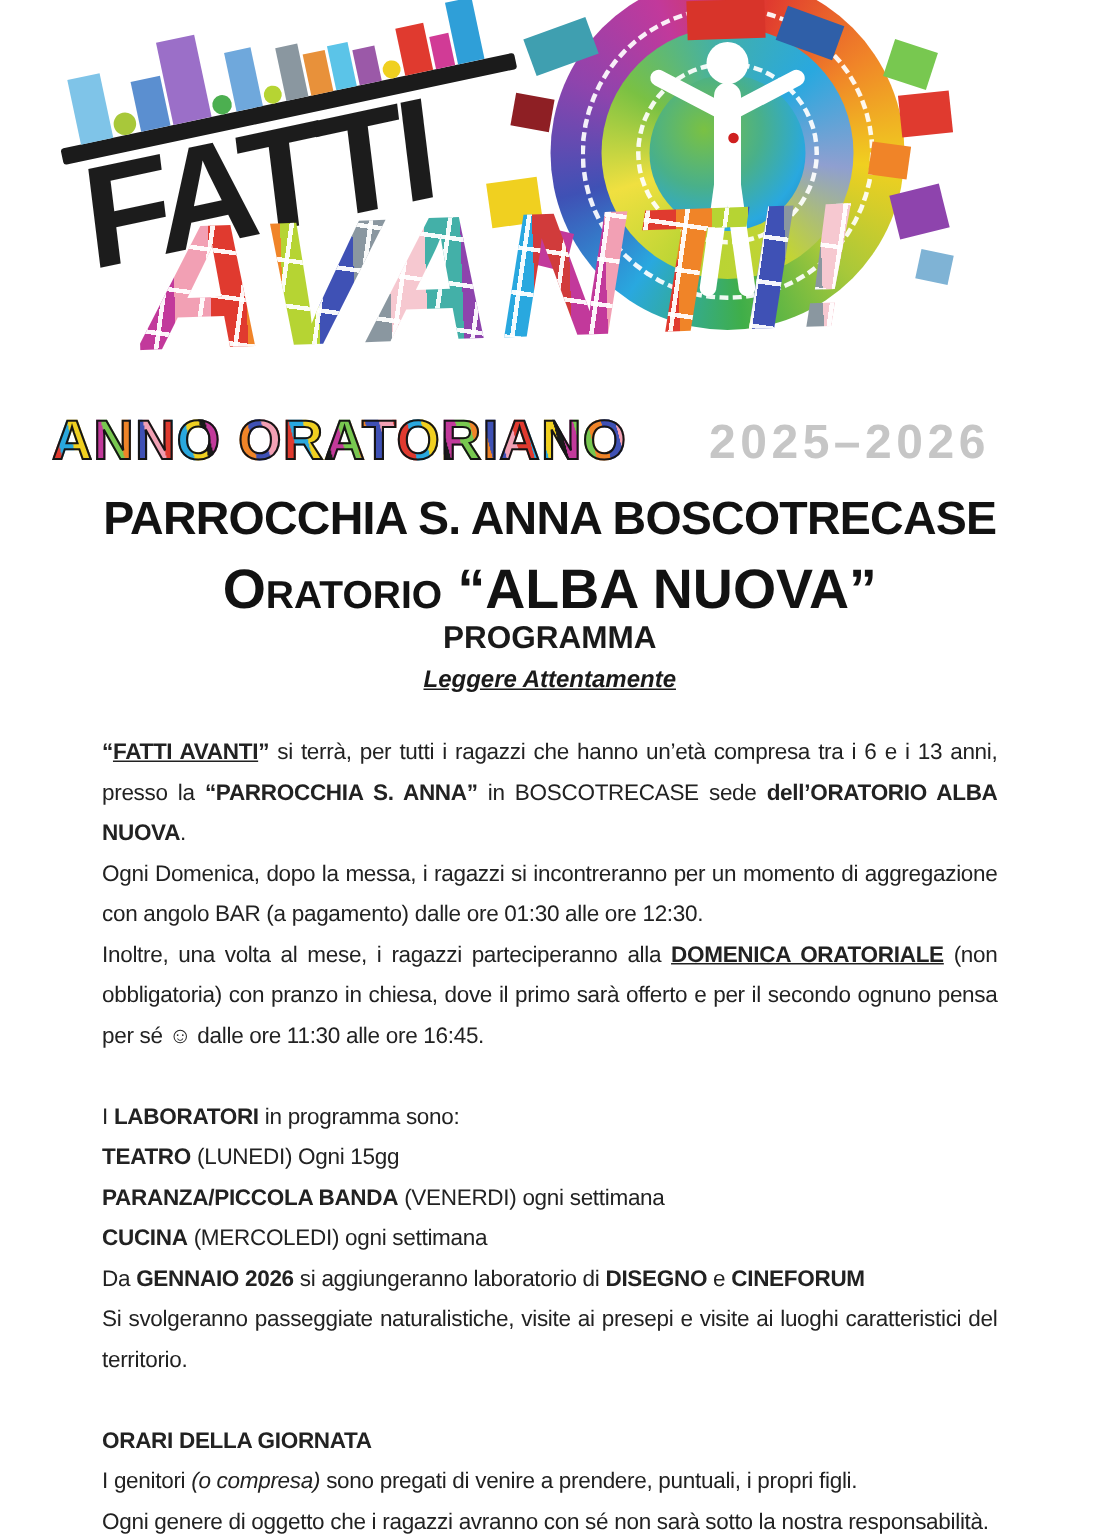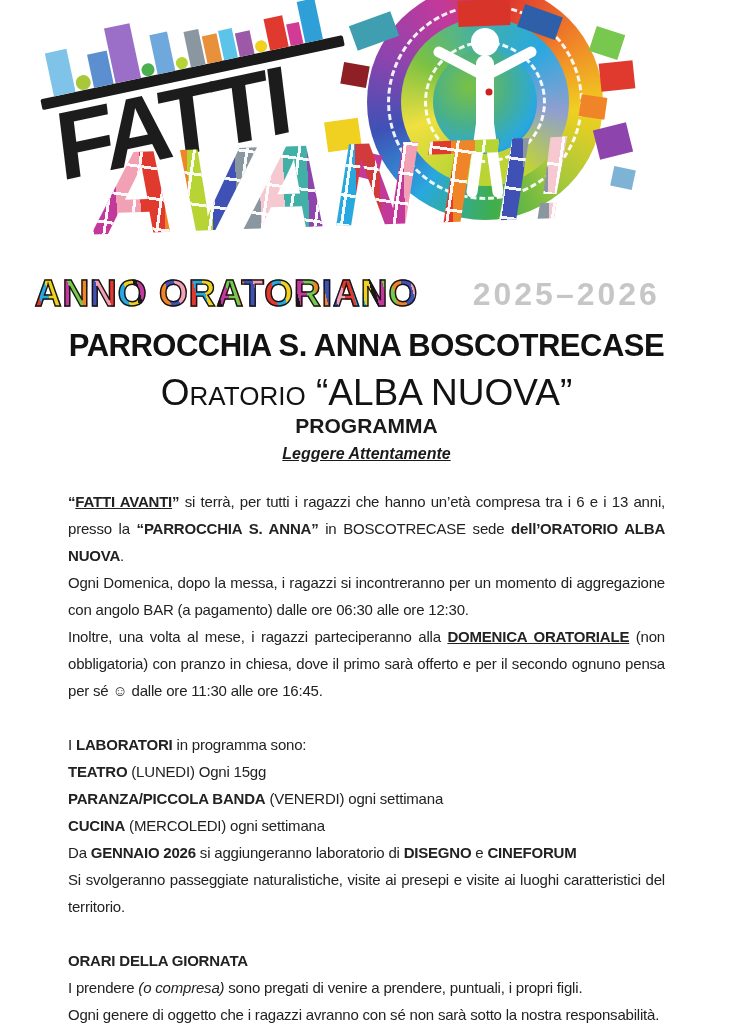--- a/index.html
+++ b/index.html
@@ -41,21 +41,21 @@
   .anno-text { font-size:37px; font-weight:900; letter-spacing:1px; -webkit-text-stroke:1.4px #151515;
     background-image:repeating-linear-gradient(75deg,#e03a2f 0 9px,#29a8df 9px 18px,#f0d020 18px 27px,#1a1a1a 27px 31px,#c2399b 31px 40px,#78c850 40px 49px,#f08428 49px 58px,#3f51b5 58px 67px,#f2a0b4 67px 76px);
     -webkit-background-clip:text; background-clip:text; color:transparent; -webkit-text-fill-color:transparent; }
   .years-wrap { display:flex; flex-direction:column; align-items:center; gap:1px; }
   .tile-strip { display:flex; gap:2px; height:9px; }
   .tile-strip .blk { height:9px; width:17px; }
   .years { font-size:32px; line-height:.95; font-weight:700; letter-spacing:3px; color:#c6c6c6; }
 
   
   .parrocchia { text-align:center; font-size:31px; font-weight:bold; letter-spacing:-.5px; color:#121212; margin-top:6px; }
-  .oratorio { text-align:center; font-size:37px; font-weight:normal; font-variant:small-caps; color:#121212; margin-top:8px; }
+  .oratorio { text-align:center; font-size:37px; font-weight:bold; font-variant:small-caps; color:#121212; margin-top:8px; }
   .programma { text-align:center; font-size:21px; font-weight:bold; color:#1a1a1a; }
   .leggere { text-align:center; font-size:16px; font-weight:bold; font-style:italic; text-decoration:underline; color:#1a1a1a; margin-top:7px; }
 
   
   .content { padding:0 68px; margin-top:25px; font-size:15px; letter-spacing:-.2px; line-height:1.8; color:#222; }
   .content p { margin:0; }
   .just { text-align:justify; }
   .gap { height:27px; }
   .b { font-weight:bold; }
   .u { text-decoration:underline; }
@@ -164,33 +164,33 @@
     </span>
   </div>
 
   <div class="parrocchia">PARROCCHIA S. ANNA BOSCOTRECASE</div>
   <div class="oratorio">Oratorio “ALBA NUOVA”</div>
   <div class="programma">PROGRAMMA</div>
   <div class="leggere">Leggere Attentamente</div>
 
   <div class="content">
     <p class="just"><span class="b">“</span><span class="b u">FATTI AVANTI</span><span class="b">”</span><span> si terrà, per tutti i ragazzi che hanno un’età compresa tra i 6 e i 13 anni, presso la </span><span class="b">“PARROCCHIA S. ANNA”</span><span> in BOSCOTRECASE sede </span><span class="b">dell’ORATORIO ALBA NUOVA</span><span>.</span></p>
-    <p class="just"><span>Ogni Domenica, dopo la messa, i ragazzi si incontreranno per un momento di aggregazione con angolo BAR (a pagamento) dalle ore 06:30 alle ore 12:30.</span></p>
+    <p class="just"><span>Ogni Domenica, dopo la messa, i ragazzi si incontreranno per un momento di aggregazione con angolo BAR (a pagamento) dalle ore 01:30 alle ore 12:30.</span></p>
     <p class="just"><span>Inoltre, una volta al mese, i ragazzi parteciperanno alla </span><span class="b u">DOMENICA ORATORIALE</span><span> (non obbligatoria) con pranzo in chiesa, dove il primo sarà offerto e per il secondo ognuno pensa per sé ☺  dalle ore 11:30 alle ore 16:45.</span></p>
 
     <div class="gap"></div>
 
     <p><span>I </span><span class="b">LABORATORI</span><span> in programma sono:</span></p>
     <p><span class="b">TEATRO</span><span> (LUNEDI) Ogni 15gg</span></p>
     <p><span class="b">PARANZA/PICCOLA BANDA</span><span> (VENERDI) ogni settimana</span></p>
     <p><span class="b">CUCINA</span><span> (MERCOLEDI) ogni settimana</span></p>
     <p><span>Da </span><span class="b">GENNAIO 2026</span><span> si aggiungeranno  laboratorio di </span><span class="b">DISEGNO</span><span> e </span><span class="b">CINEFORUM</span></p>
     <p class="just"><span>Si svolgeranno passeggiate naturalistiche, visite ai presepi e visite ai luoghi caratteristici del territorio.</span></p>
 
     <div class="gap"></div>
 
     <p class="orari-title">ORARI DELLA GIORNATA</p>
-    <p><span>I prendere </span><span class="i">(o compresa)</span><span> sono pregati di venire a prendere, puntuali, i propri figli.</span></p>
+    <p><span>I genitori </span><span class="i">(o compresa)</span><span> sono pregati di venire a prendere, puntuali, i propri figli.</span></p>
     <p><span>Ogni genere di oggetto che i ragazzi avranno con sé non sarà sotto la nostra responsabilità.</span></p>
 
   </div>
 
 </div>
 
 </body></html>

